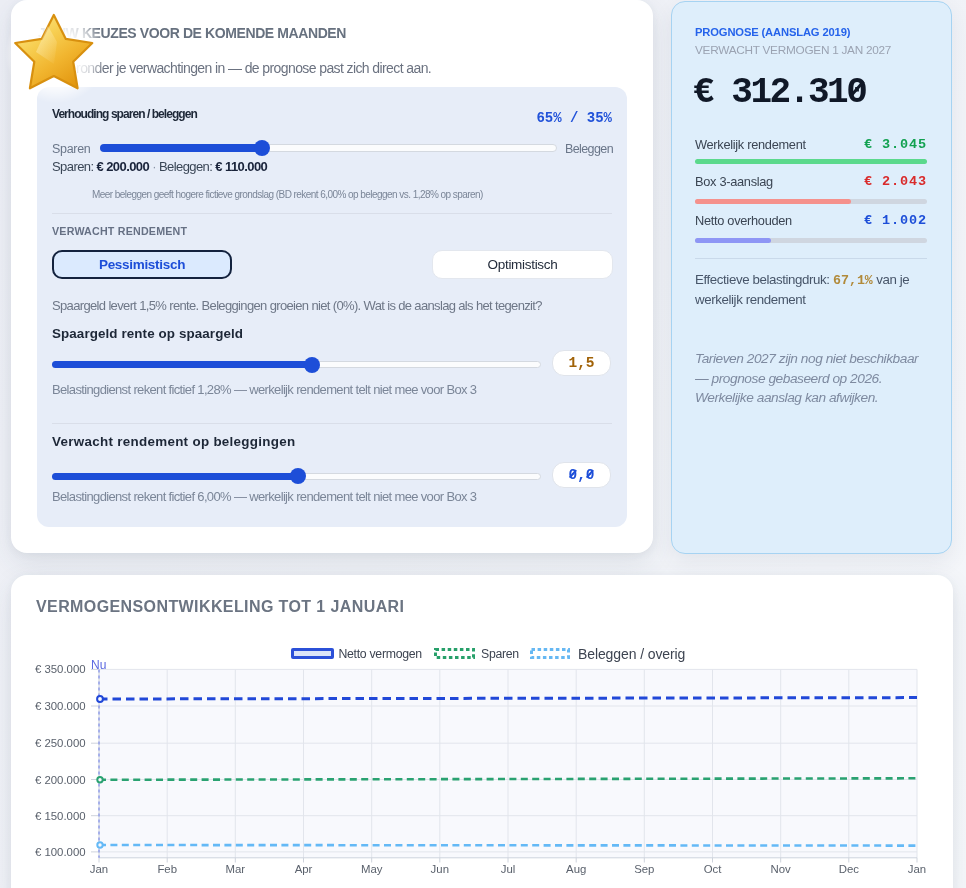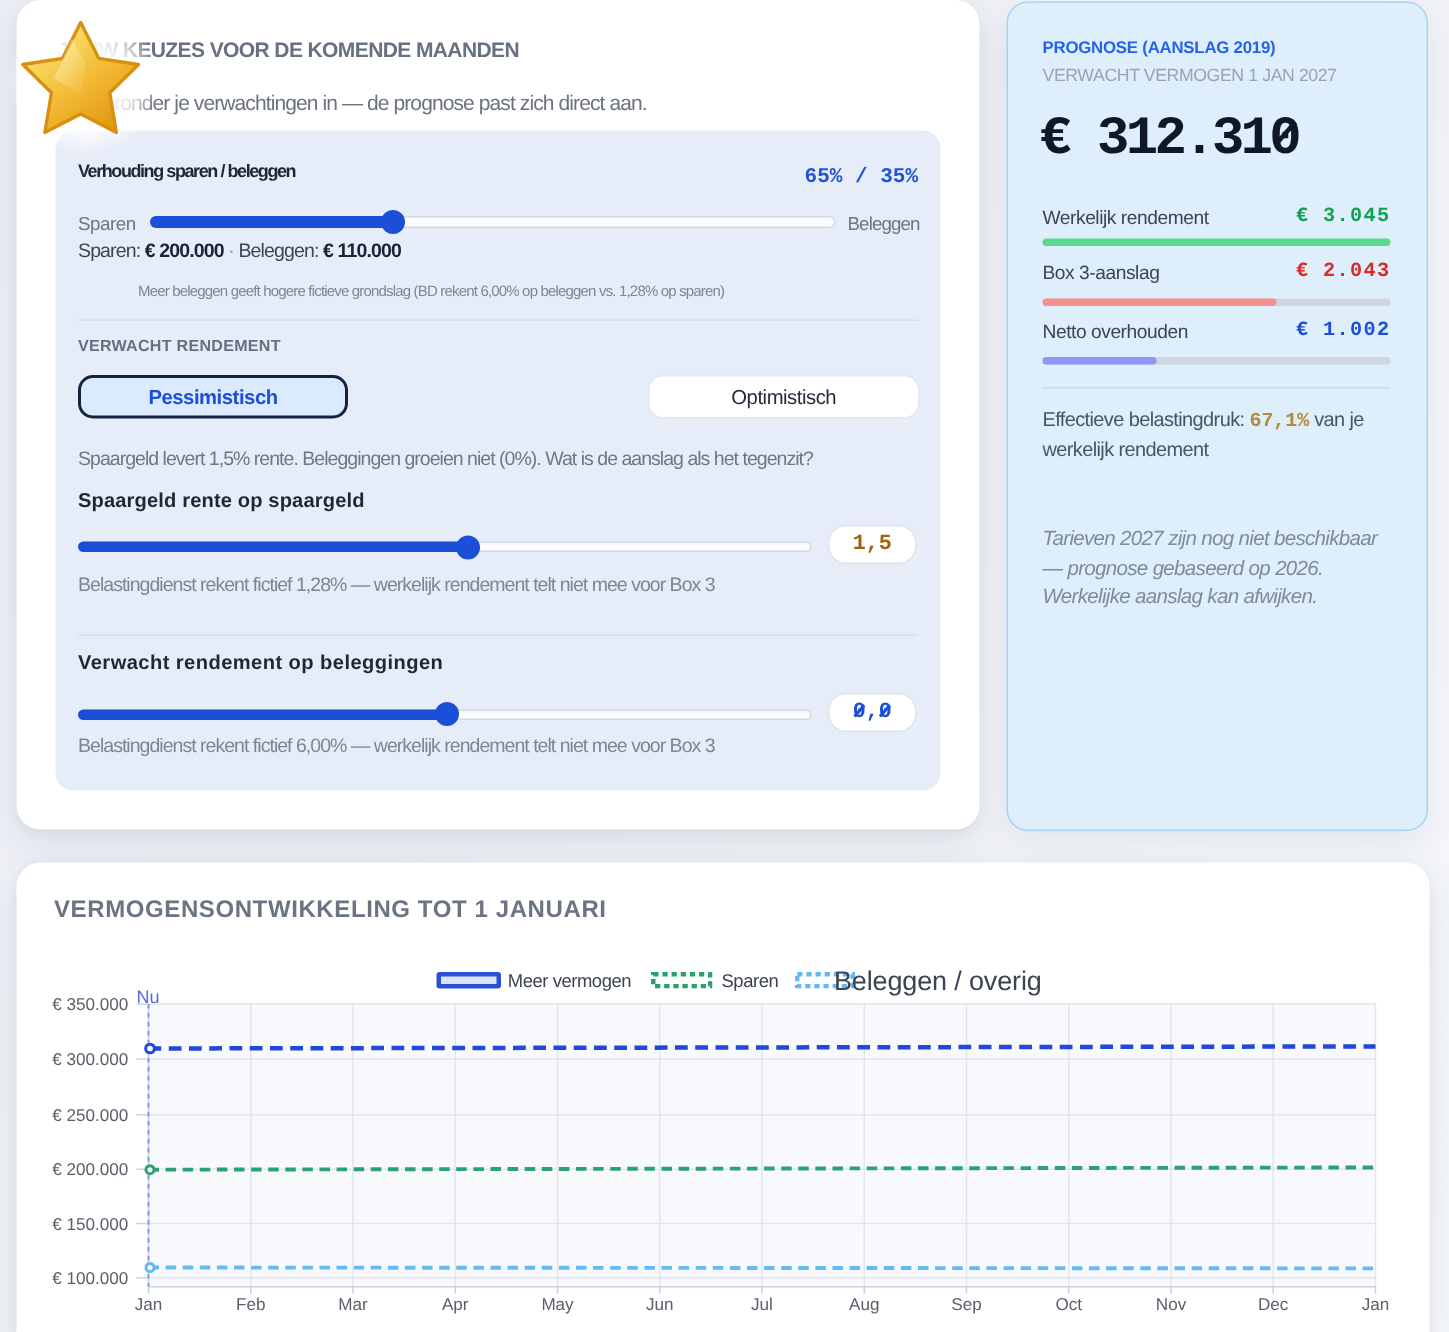--- a/index.html
+++ b/index.html
@@ -79,29 +79,29 @@
   <div class="abs" style="left:695px;top:258px;width:232px;height:1px;background:#c9d9ea;"></div>
 
   <div class="abs" id="druk" style="left:695px;top:269.5px;width:245px;font-size:13.3px;letter-spacing:-.4px;line-height:19.4px;color:#475569;">Effectieve belastingdruk: <span class="mono" style="font-weight:bold;letter-spacing:0;color:#b18a3a;">67,1%</span> van je werkelijk rendement</div>
 
   <div class="abs" id="italicnote" style="left:695px;top:313px;width:260px;font-size:13.7px;letter-spacing:-.45px;line-height:19.6px;font-style:italic;color:#7e8aa0;margin-top:36px;">Tarieven 2027 zijn nog niet beschikbaar<br>— prognose gebaseerd op 2026.<br>Werkelijke aanslag kan afwijken.</div>
 
   <div class="card" style="left:11px;top:575px;width:942px;height:330px;"></div>
   <div class="abs" id="ctitle" style="left:36px;top:600px;line-height:13.3px;font-size:16px;font-weight:bold;letter-spacing:.4px;color:#6b7482;">VERMOGENSONTWIKKELING TOT 1 JANUARI</div>
 
   <div class="abs" style="left:291px;top:648px;width:43px;height:11px;background:#dbe4f8;border:3px solid #2b50d8;border-radius:2px;box-sizing:border-box;"></div>
-  <div class="abs" style="left:338.5px;top:647.5px;line-height:12.5px;font-size:12.3px;letter-spacing:-.3px;color:#3d4451;">Meer vermogen</div>
+  <div class="abs" style="left:338.5px;top:647.5px;line-height:12.5px;font-size:12.3px;letter-spacing:-.3px;color:#3d4451;">Netto vermogen</div>
   <svg class="abs" style="left:434px;top:648px;" width="41" height="11" viewBox="0 0 41 11">
       <rect x="1.5" y="1.5" width="38" height="8" fill="none" stroke="#27a06a" stroke-width="3" stroke-dasharray="3.5 2.6"></rect>
     </svg>
   <div class="abs" style="left:481px;top:647.5px;line-height:12.5px;font-size:12.3px;letter-spacing:-.3px;color:#3d4451;">Sparen</div>
   <svg class="abs" style="left:530px;top:648px;" width="40" height="11" viewBox="0 0 40 11">
       <rect x="1.5" y="1.5" width="37" height="8" fill="none" stroke="#66b8f3" stroke-width="3" stroke-dasharray="3.5 2.6"></rect>
     </svg>
-  <div class="abs" style="left:556px;top:647.5px;line-height:12.5px;font-size:18px;letter-spacing:-.1px;color:#3d4451;">Beleggen / overig</div>
+  <div class="abs" style="left:578px;top:647.5px;line-height:12.5px;font-size:14px;letter-spacing:-.1px;color:#3d4451;">Beleggen / overig</div>
 
   <svg class="abs" style="left:0;top:0;" width="966" height="888" viewBox="0 0 966 888">
     <rect x="99" y="669.4" width="818" height="188.4" fill="#f8f9fd"></rect>
     <g stroke="#e2e5ec" stroke-width="1">
       <line x1="99" y1="669.4" x2="917" y2="669.4"></line>
       <line x1="99" y1="706" x2="917" y2="706"></line>
       <line x1="99" y1="743.2" x2="917" y2="743.2"></line>
       <line x1="99" y1="779.5" x2="917" y2="779.5"></line>
       <line x1="99" y1="815.7" x2="917" y2="815.7"></line>
       <line x1="99" y1="851.9" x2="917" y2="851.9"></line>

